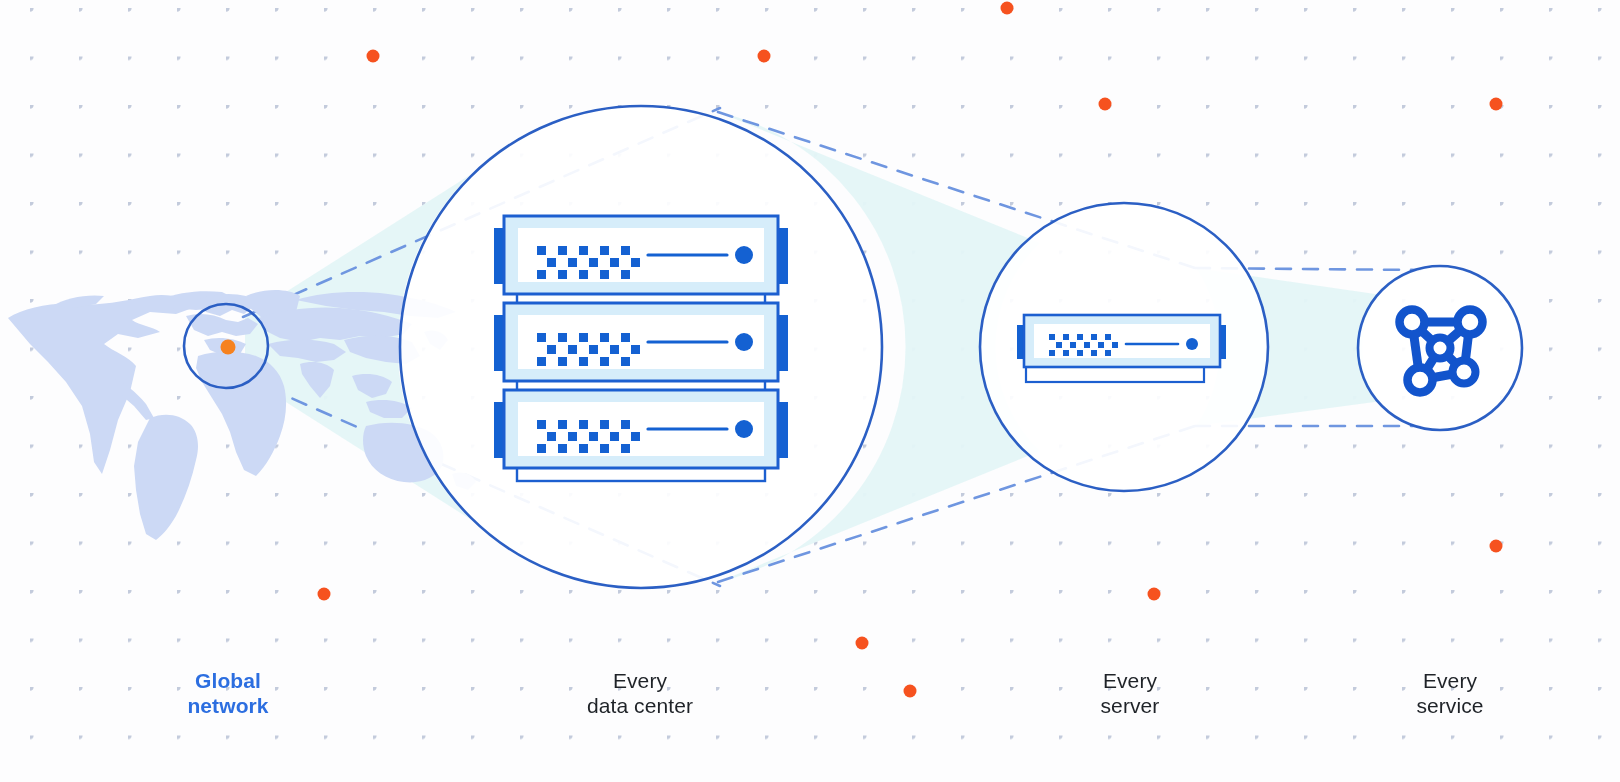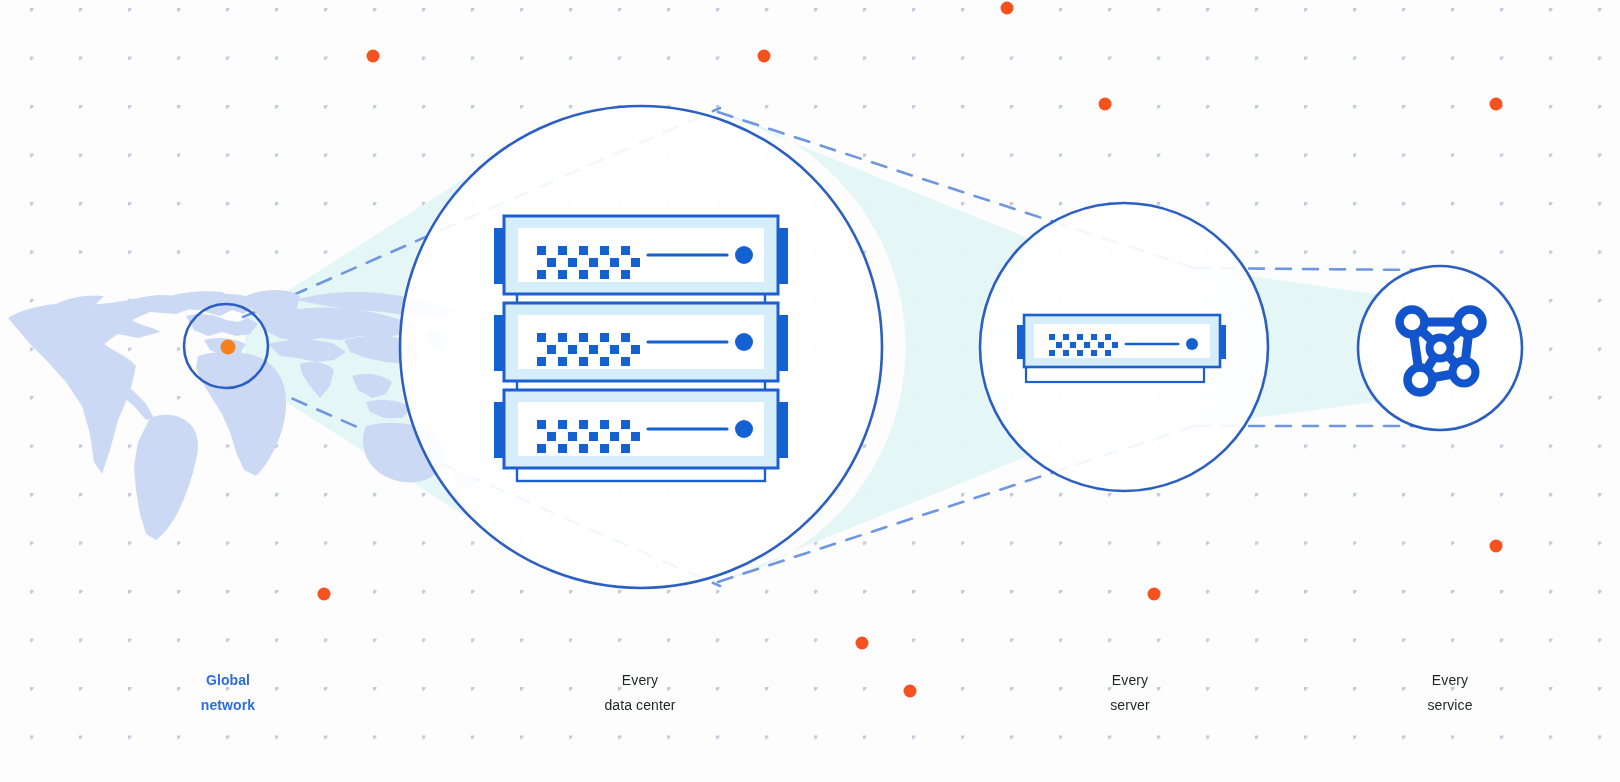--- a/index.html
+++ b/index.html
@@ -20,21 +20,21 @@
   #scene {
     position: absolute;
     inset: 0;
     width: 1620px;
     height: 782px;
     display: block;
   }
   .label {
     position: absolute;
     text-align: center;
-    font-size: 14px;
+    font-size: 21px;
     line-height: 25px;
     font-weight: 400;
     color: #1f2328;
     letter-spacing: 0.1px;
     white-space: pre-line;
     user-select: none;
   }
   .label.accent {
     color: #2c6ee0;
     font-weight: 700;

